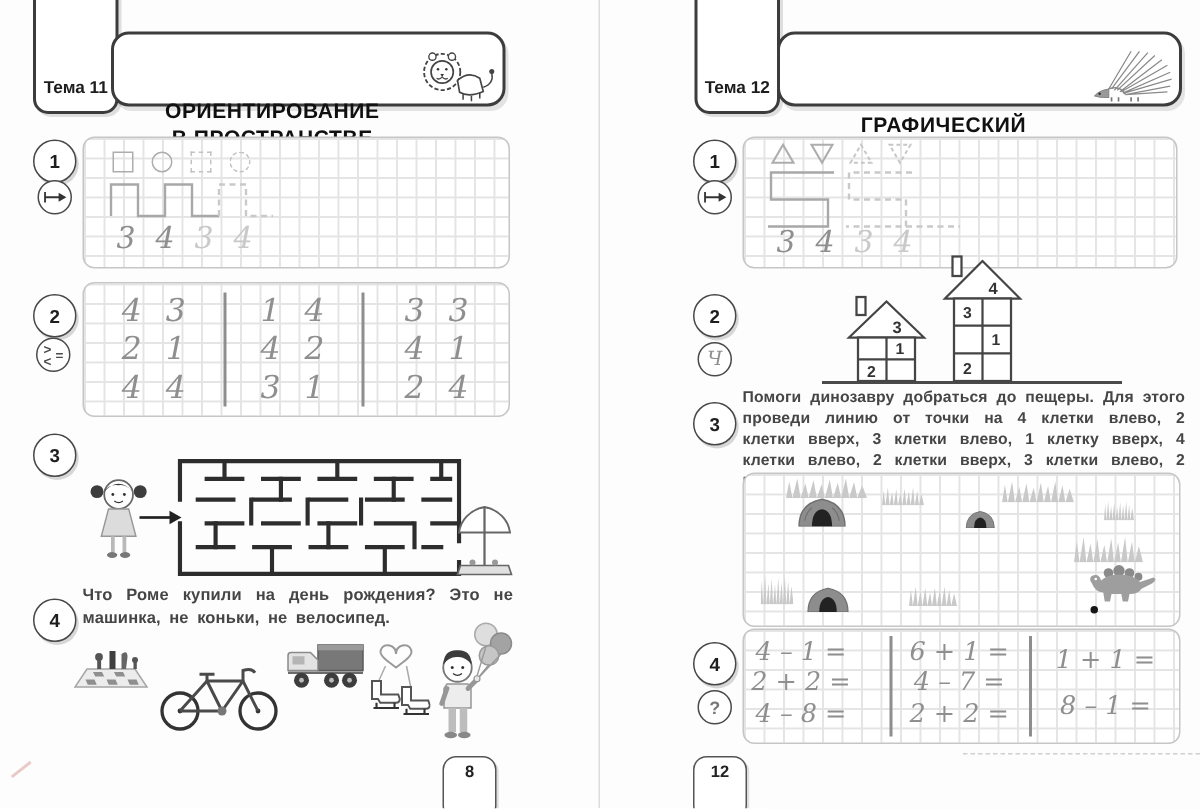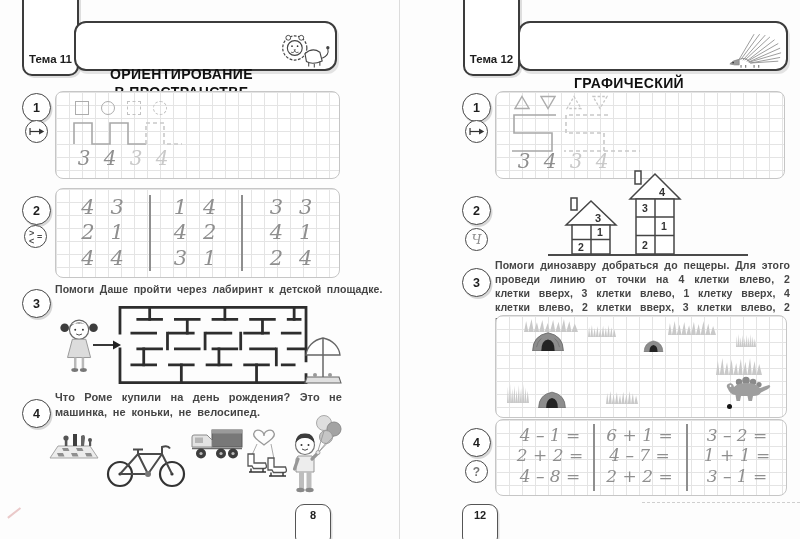--- a/index.html
+++ b/index.html
@@ -169,21 +169,20 @@
       <div class="pair-row">
           <span>2</span>
           <span>4</span>
         </div>
     </div>
   </div>
 
   <div class="num-circle" style="left:22px;top:289px">
     <span>3</span>
   </div>
-  <div class="task-text" style="left:55px;top:282px;width:292px;white-space:nowrap">Помоги Даше пройти через лабиринт к детской площадке.</div>
   <svg style="position:absolute;left:57px;top:311px" width="48" height="70" viewBox="0 0 50 70">
     <circle cx="8" cy="16" r="4.5" fill="#3d3d3d"></circle>
       <circle cx="38" cy="16" r="4.5" fill="#3d3d3d"></circle>
     <circle cx="23" cy="18" r="10" fill="#fff" stroke="#666" stroke-width="1.2"></circle>
     <path d="M13,16 Q23,5 33,16 Q28,10.5 23,11.5 Q16,10.5 13,16 Z" fill="#3d3d3d"></path>
     <circle cx="19" cy="18" r="1" fill="#333"></circle>
       <circle cx="27" cy="18" r="1" fill="#333"></circle>
     <path d="M20,22.5 Q23,24.8 26,22.5" fill="none" stroke="#333" stroke-width=".9"></path>
     <polygon points="16,28 30,28 35,47 11,47" fill="#dcdcdc" stroke="#979797" stroke-width="1"></polygon>
     <path d="M19,47 V58 M27,47 V58" stroke="#b9b9b9" stroke-width="2.6"></path>
@@ -404,34 +403,33 @@
 
   <div class="num-circle" style="left:462px;top:428px">
     <span>4</span>
   </div>
   <div class="sub-circle" style="left:465px;top:460px">
     <span style="font-weight:bold;font-size:12px;color:#777">?</span>
   </div>
   <div class="grid-box" style="left:495px;top:419px;width:292px;height:77px">
     <div class="col-divider" style="left:97px;top:4px;bottom:4px"></div>
     <div class="col-divider" style="left:190px;top:4px;bottom:4px"></div>
-    <div class="math-col hw" style="left:16px;width:76px">
+    <div class="math-col hw" style="left:0;width:76px">
       <div>4 – 1 =</div>
       <div>2 + 2 =</div>
       <div>4 – 8 =</div>
     </div>
     <div class="math-col hw" style="left:97px;width:93px">
       <div>6 + 1 =</div>
       <div>4 – 7 =</div>
       <div>2 + 2 =</div>
     </div>
     <div class="math-col hw" style="left:190px;width:102px">
-      <div>3 – 2 =</div>
       <div>1 + 1 =</div>
-      <div>3 – 1 =</div>
+      <div>8 – 1 =</div>
     </div>
   </div>
 
   <div class="page-tab" style="left:462px">
     <span>12</span>
   </div>
 
   <div class="scratch"></div>
   <div class="edge-dash"></div>
 </div>

